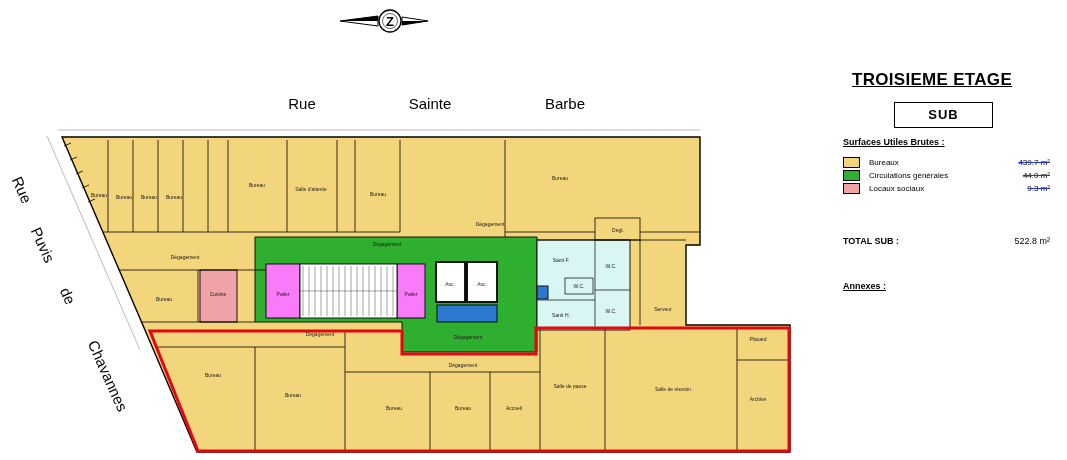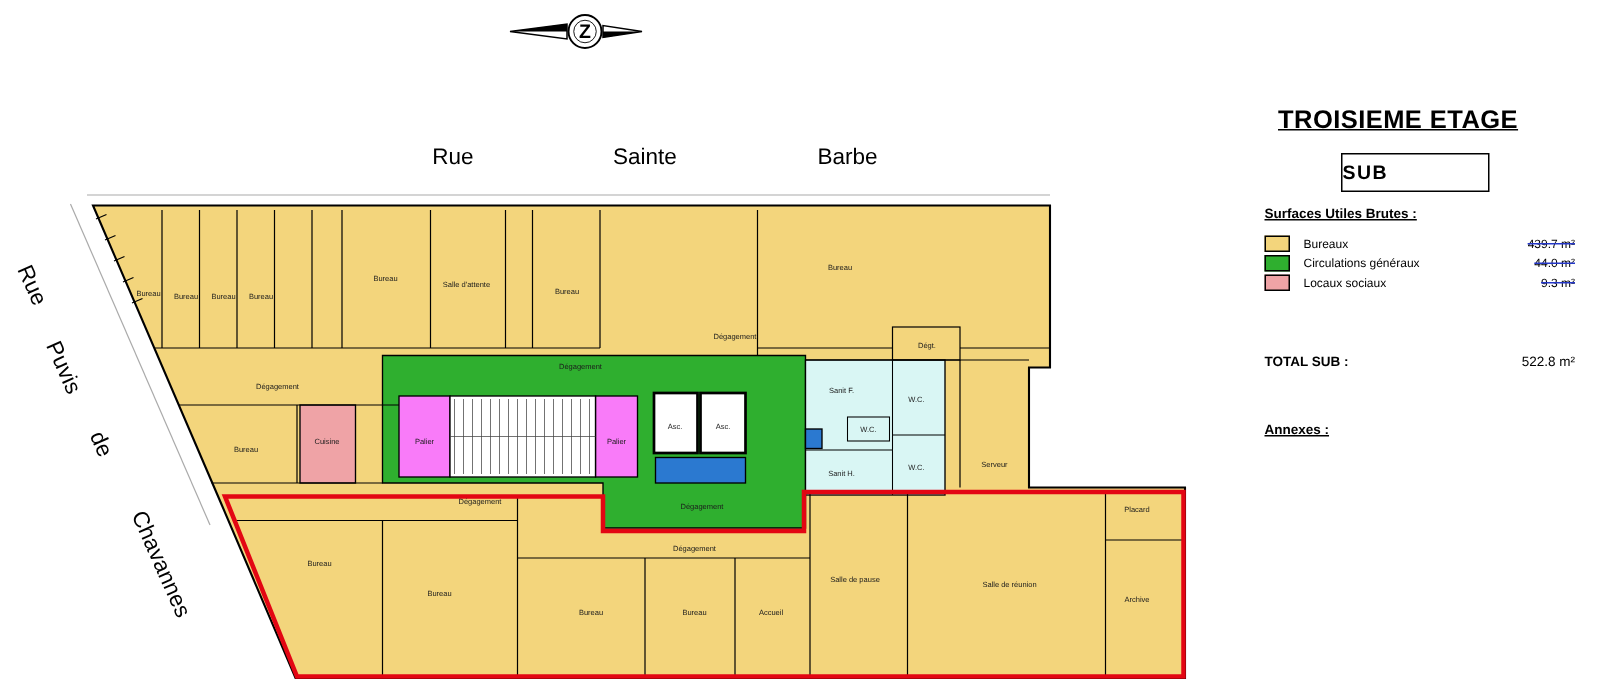--- a/index.html
+++ b/index.html
@@ -7,21 +7,21 @@
         font-family:"Liberation Sans",sans-serif;color:#000;}
   .plan-svg{position:absolute;left:0;top:0;}
   svg text{font-family:"Liberation Sans",sans-serif;}
   .rm{font-size:5px;fill:#1c1c1c;text-anchor:middle;}
   .street{font-size:15px;fill:#000;text-anchor:middle;}
   .compass-letter{font-size:13px;font-weight:bold;fill:#000;text-anchor:middle;}
 
   .legend-title{position:absolute;left:852px;top:70px;width:190px;text-align:left;
     font-size:17px;font-weight:bold;text-decoration:underline;letter-spacing:.3px;}
   .sub-box{position:absolute;left:894px;top:102px;width:97px;height:24px;border:1.5px solid #000;
-    text-align:left;line-height:24px;font-weight:bold;font-size:13px;letter-spacing:1px;}
+    text-align:center;line-height:24px;font-weight:bold;font-size:13px;letter-spacing:1px;}
   .legend-heading{position:absolute;left:843px;top:137px;font-size:9px;font-weight:bold;
     text-decoration:underline;}
   .legend-rows{position:absolute;left:843px;top:156px;width:207px;}
   .lrow{display:flex;align-items:center;height:13px;}
   .swatch{width:15px;height:9px;border:1px solid #000;margin-right:9px;flex:none;background:#ccc;}
   .llabel{font-size:8px;flex:1;white-space:nowrap;}
   .lvalue{font-size:8px;text-align:center;white-space:nowrap;margin-left:20px;}
   .struck{text-decoration:line-through;text-decoration-color:#2437c8;}
   .total-row{position:absolute;left:843px;top:236px;width:207px;display:flex;align-items:center;}
   .tlabel{font-size:9px;font-weight:bold;flex:1;}
@@ -136,21 +136,21 @@
   <div class="legend-heading">Surfaces Utiles Brutes :</div>
 
   <div class="legend-rows">
     <div class="lrow">
       <span class="swatch" style="background: rgb(243, 213, 124);"></span>
       <span class="llabel">Bureaux</span>
       <span class="lvalue struck">439.7 m²</span>
     </div>
     <div class="lrow">
       <span class="swatch" style="background: rgb(47, 175, 47);"></span>
-      <span class="llabel">Circulations généraux</span>
+      <span class="llabel">Circulations générales</span>
       <span class="lvalue struck">44.0 m²</span>
     </div>
     <div class="lrow">
       <span class="swatch" style="background: rgb(239, 163, 166);"></span>
       <span class="llabel">Locaux sociaux</span>
       <span class="lvalue struck">9.3 m²</span>
     </div>
   </div>
 
   <div class="total-row">

